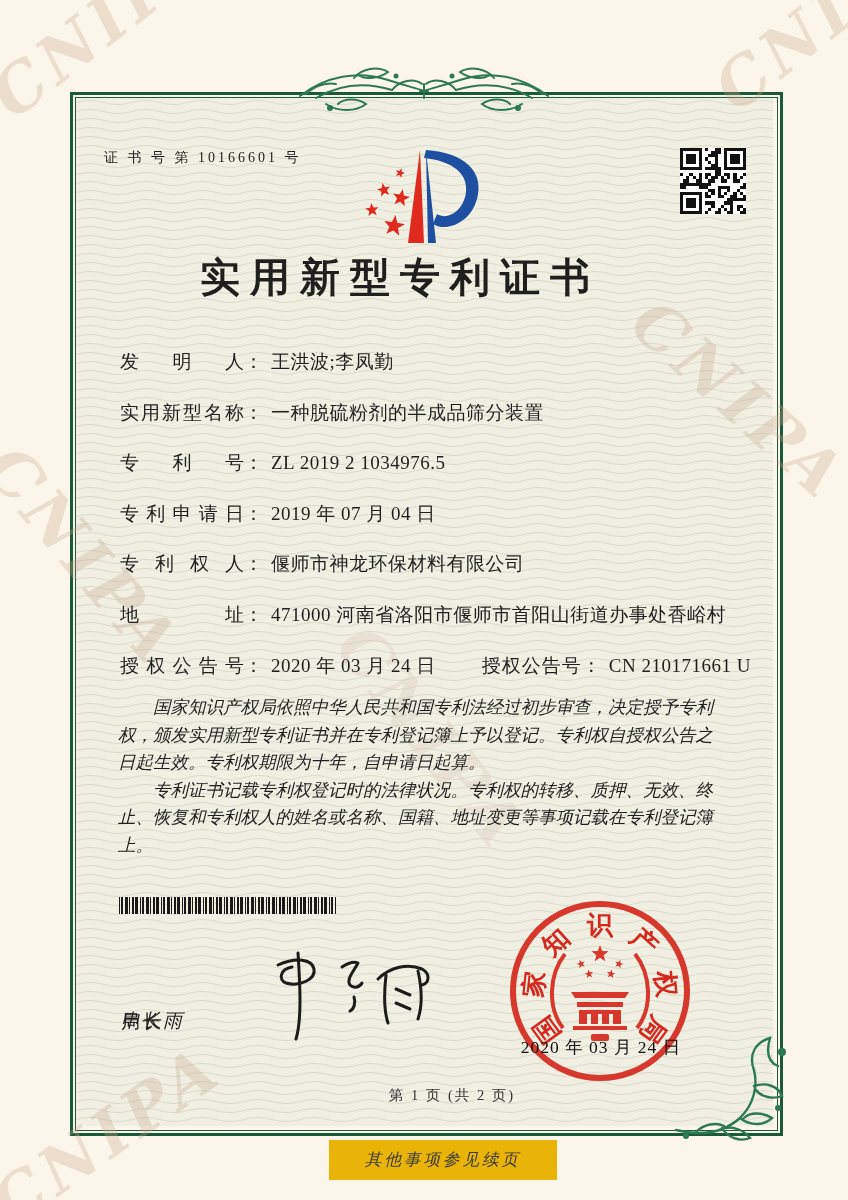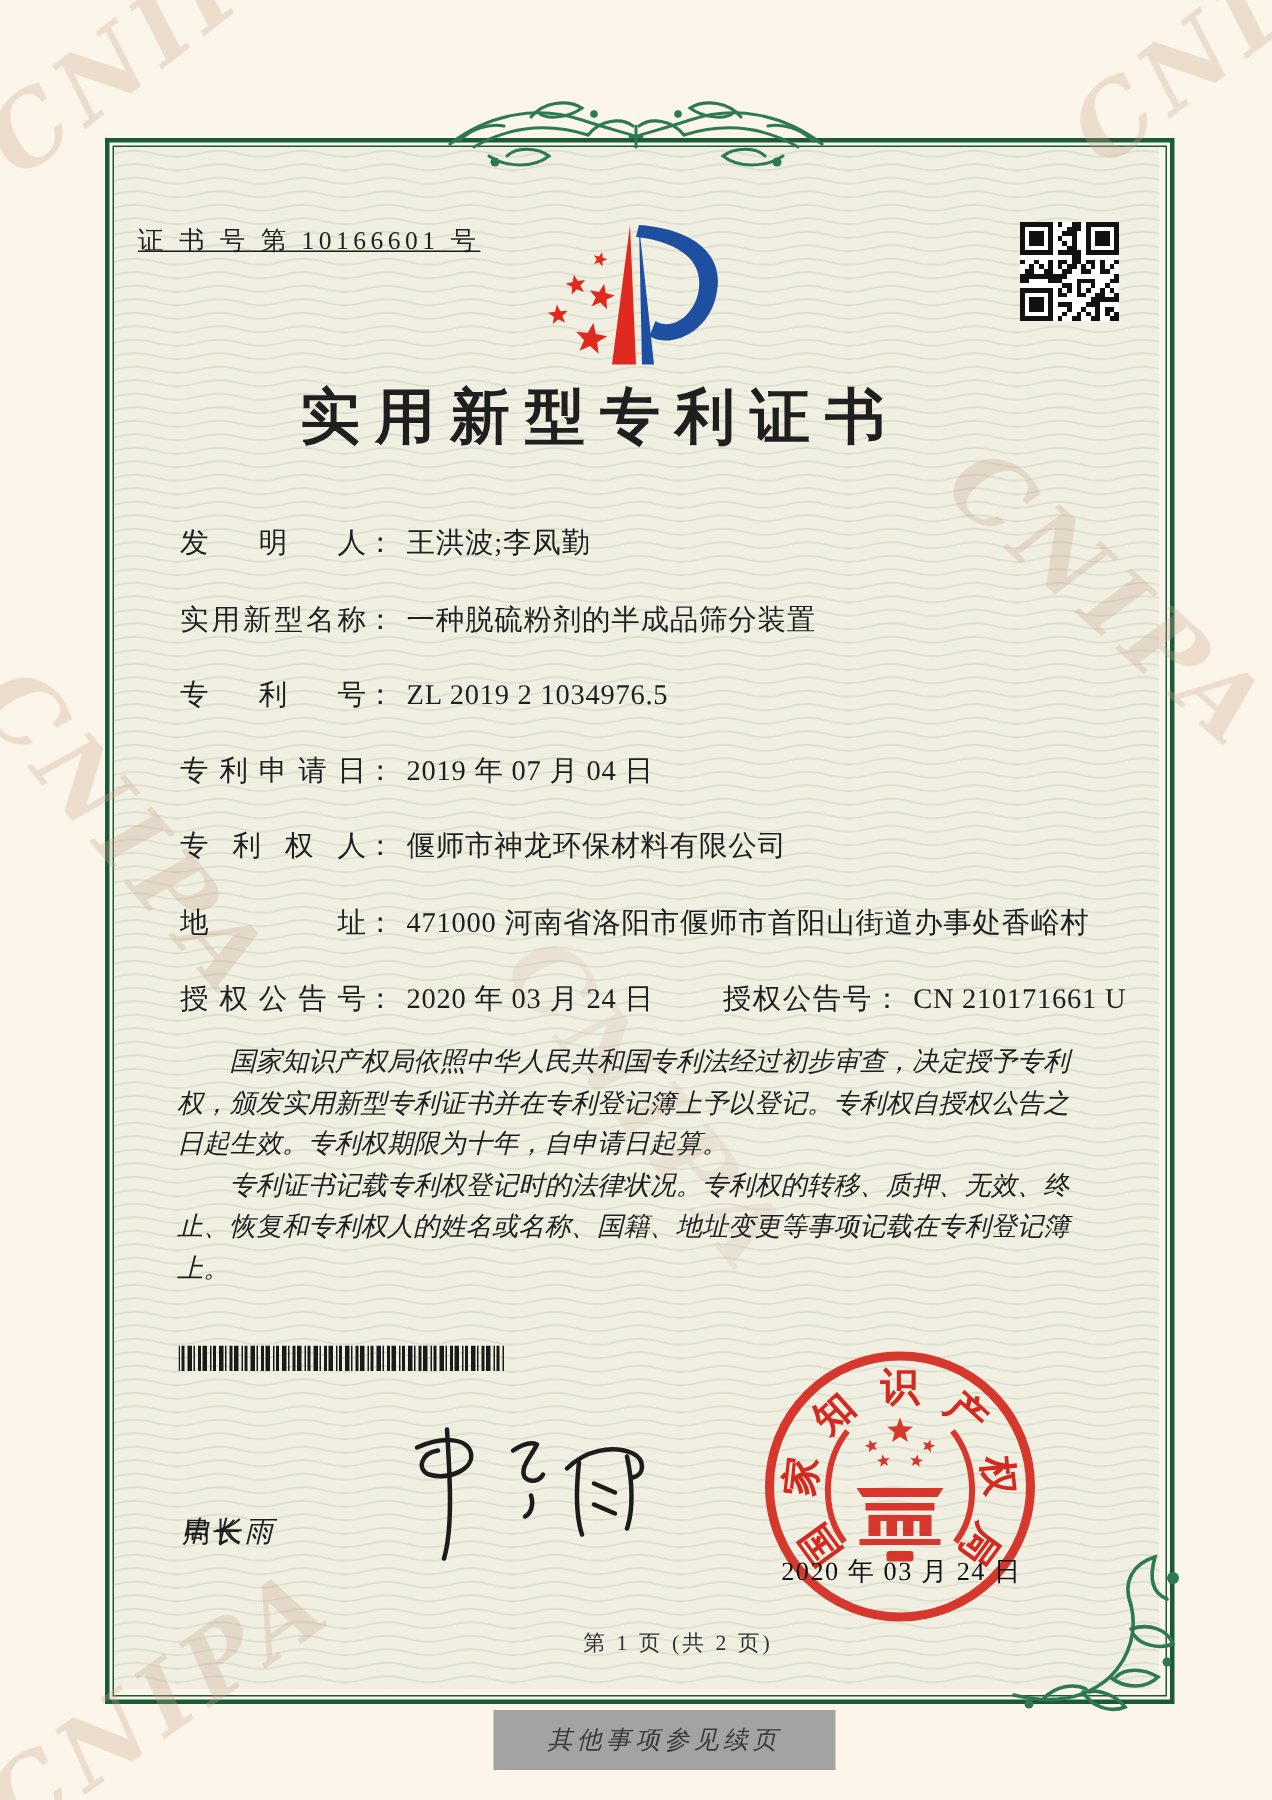--- a/index.html
+++ b/index.html
@@ -18,21 +18,21 @@
   
   .frame{position:absolute;left:70px;top:92px;width:707px;height:1038px;
     border:3px solid #1b5a39;z-index:0;}
   .frame-inner{position:absolute;left:2px;top:2px;right:2px;bottom:2px;border:1px solid #1b5a39;}
   .guilloche{position:absolute;left:0;top:0;}
   
   .ornament-top{position:absolute;left:296px;top:58px;z-index:2;}
   .ornament-corner{position:absolute;left:670px;top:1030px;z-index:2;}
   
   .content{position:absolute;left:0;top:0;width:848px;height:1200px;z-index:3;}
-  .cert-number{position:absolute;left:92px;top:149px;font-size:17px;letter-spacing:3px;text-decoration:underline;}
+  .cert-number{position:absolute;left:104px;top:149px;font-size:14px;letter-spacing:3px;}
   .logo{position:absolute;left:338px;top:130px;width:190px;height:128px;}
   .qr{position:absolute;left:680px;top:148px;width:66px;height:66px;}
   .doc-title{position:absolute;left:0;top:250px;width:800px;text-align:center;
     font-size:40px;font-weight:bold;letter-spacing:10px;}
   .fields{position:absolute;left:120px;top:349px;width:580px;font-size:19px;}
   .field-row{height:50.6px;white-space:nowrap;}
   .field-label{display:inline-block;width:124px;text-align:justify;text-align-last:justify;}
   .field-colon{display:inline-block;margin-right:8px;}
   .field-value{letter-spacing:.5px;}
   .twin-gap{display:inline-block;margin-left:46px;}
@@ -43,21 +43,21 @@
   .barcode{position:absolute;left:119px;top:897px;width:217px;height:17px;}
   .sig-title{position:absolute;left:121px;top:973px;font-size:19px;letter-spacing:2px;margin-top:36px;}
   .sig-name{position:absolute;left:121px;top:1008px;font-size:19px;letter-spacing:2px;font-style:italic;}
   .signature{position:absolute;left:250px;top:945px;}
   .seal{position:absolute;left:505px;top:896px;width:190px;height:190px;}
   .seal-date{position:absolute;left:520px;top:1035px;width:162px;text-align:center;
     font-size:17.5px;letter-spacing:1px;color:#111;}
   .page-number{position:absolute;left:0;top:1086px;width:848px;text-align:center;
     font-size:14.5px;letter-spacing:2px;color:#333;margin-left:28px;}
   .footer-note{position:absolute;left:329px;top:1140px;width:228px;height:40px;
-    background:#a3a3a3;text-align:center;line-height:40px;font-size:16.5px;
+    background:#eab308;text-align:center;line-height:40px;font-size:16.5px;
     font-style:italic;letter-spacing:3px;color:#3a3a3a;}
 </style>
 </head>
 <body>
 
 <div class="page">
 
   <div class="wm" style="left:-28px;top:-15px;transform:rotate(-38deg);">CNIPA</div>
   <div class="wm" style="left:695px;top:-22px;transform:rotate(-38deg);">CNIPA</div>
   <div class="wm" style="left:608px;top:362px;transform:rotate(42deg);">CNIPA</div>

